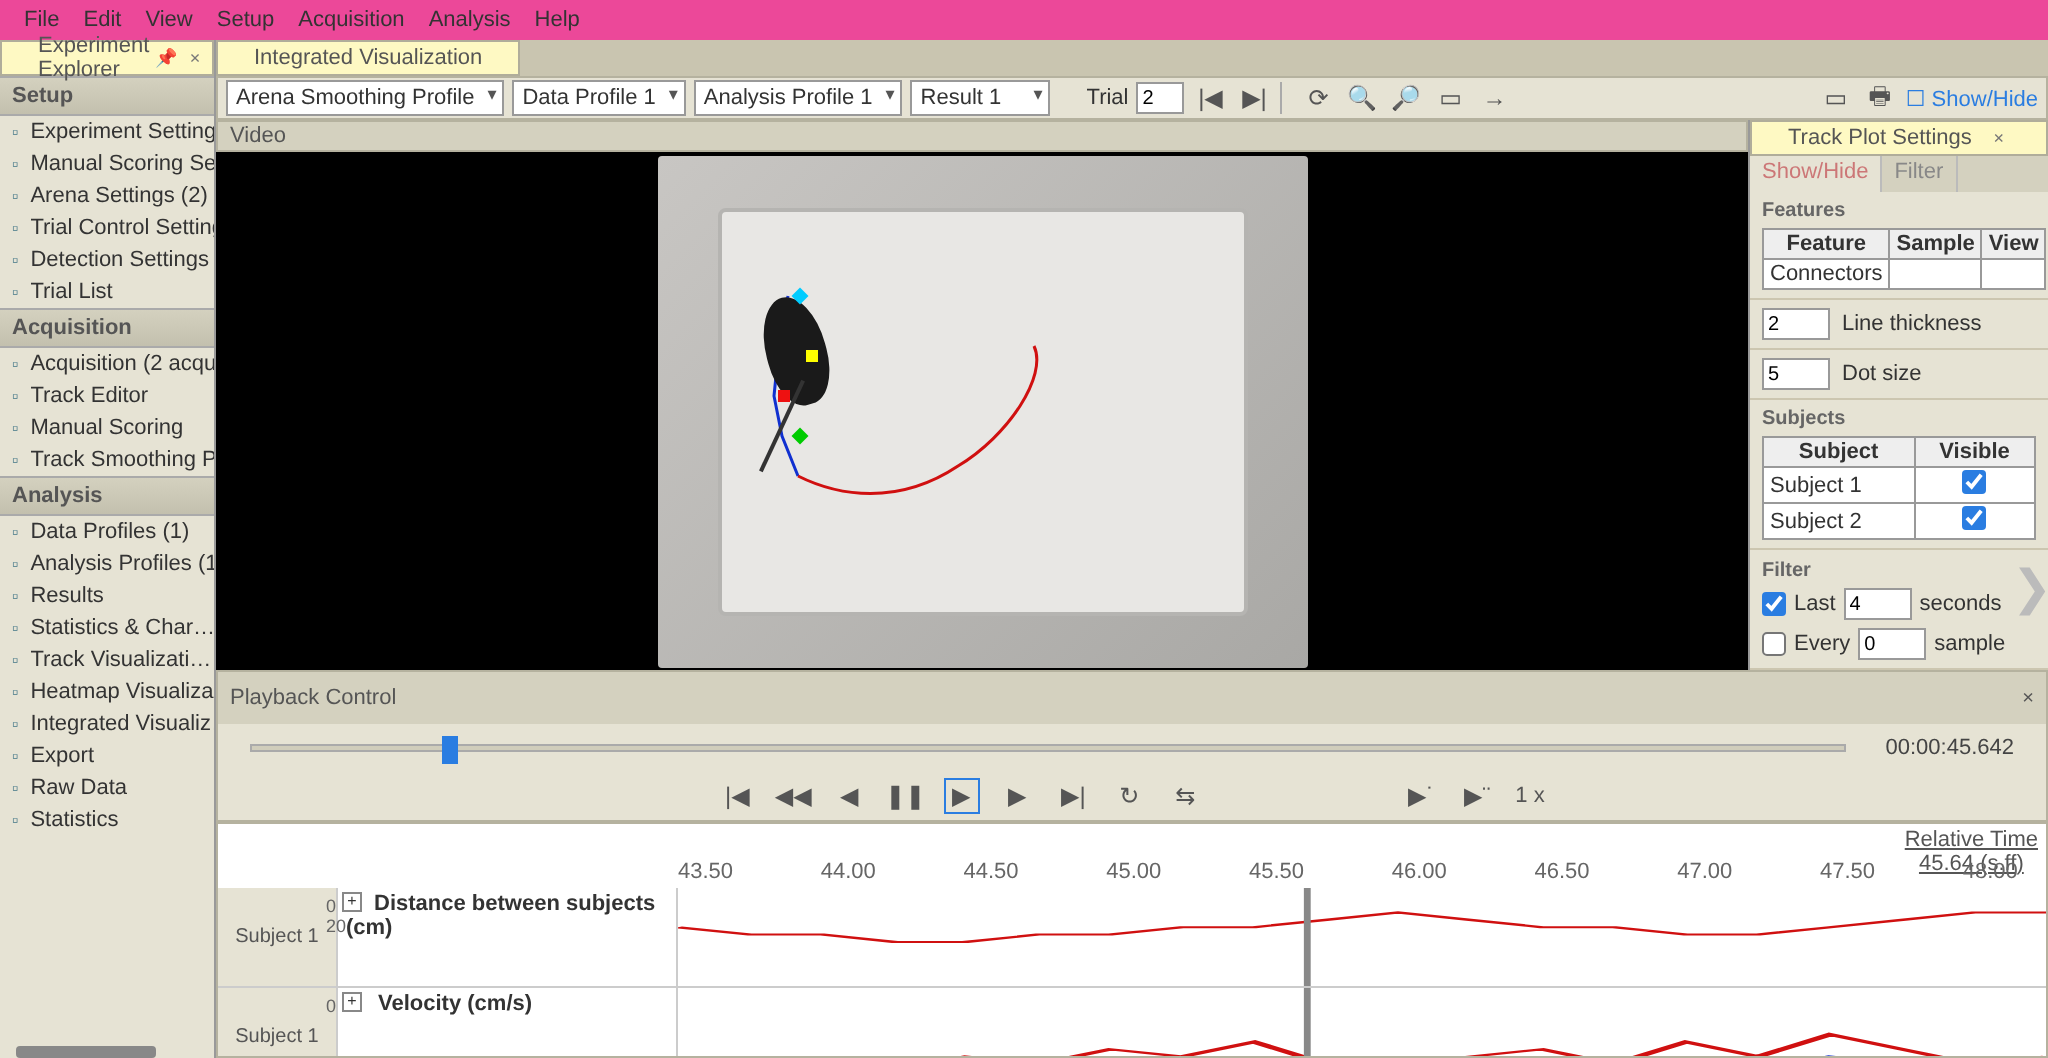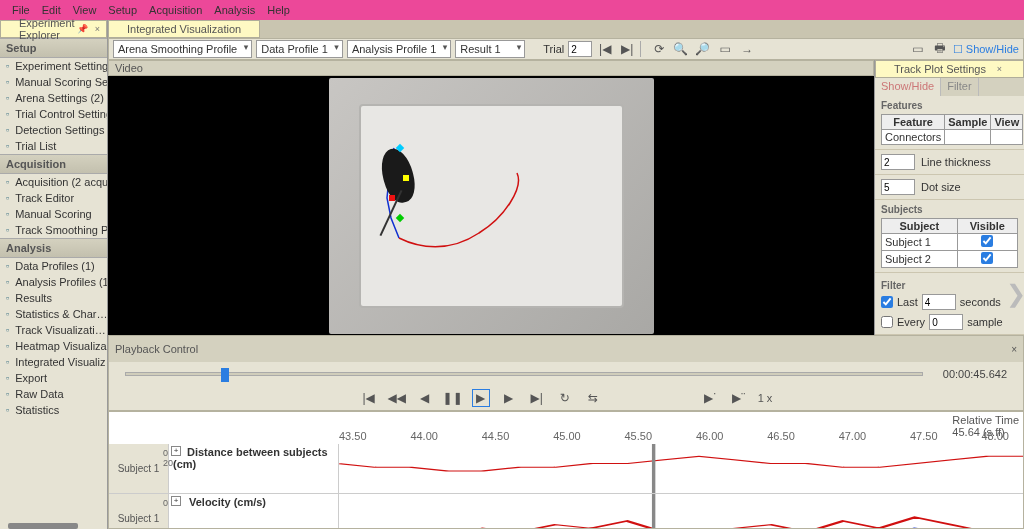--- a/index.html
+++ b/index.html
@@ -48,21 +48,21 @@
 .playback { background:#e6e3d4; border:1px solid #b5b29f;}
 .pb-hdr{height:26px;background:#d4d1bf;padding:0 6px;display:flex;align-items:center;color:#555;justify-content:space-between;}
 .pb-slider-row{height:24px;display:flex;align-items:center;padding:0 16px;position:relative;}
 .pb-track{flex:1;height:4px;background:#d0cdbb;border:1px solid #aaa;position:relative;}
 .pb-thumb{position:absolute;left:12%;top:-5px;width:8px;height:14px;background:#2a7de1;}
 .pb-time{margin-left:20px;color:#444;font-size:11px;}
 .pb-btns{height:24px;display:flex;align-items:center;justify-content:center;gap:10px;color:#555;}
 .pb-btn{width:18px;height:18px;display:flex;align-items:center;justify-content:center;font-size:12px;cursor:default;}
 .pb-btn.play{border:1px solid #2a7de1;}
 .charts { flex:1; background:#fff; border:1px solid #b5b29f; overflow:hidden; position:relative;}
-.chart-hdr{position:absolute;right:4px;top:2px;text-align:left;font-size:10px;color:#555;}
+.chart-hdr{position:absolute;right:4px;top:2px;text-align:center;font-size:10px;color:#555;text-decoration:underline;}
 .chart-row{height:50px;border-bottom:1px solid #ccc;display:flex;}
 .chart-row .lab1{width:60px;background:#e6e3d4;border-right:1px solid #ccc;display:flex;align-items:center;justify-content:center;color:#555;font-size:10px;}
 .chart-row .lab2{width:170px;border-right:1px solid #ccc;padding:2px 4px;font-size:10px;color:#333;position:relative;}
 .chart-row .expand{position:absolute;left:2px;top:2px;width:10px;height:10px;border:1px solid #888;font-size:8px;text-align:center;line-height:8px;}
 .chart-row .plot{flex:1;position:relative;}
 .axis-ticks{position:absolute;left:230px;right:14px;top:18px;height:14px;display:flex;justify-content:space-between;font-size:9px;color:#666;}
 .yaxis{position:absolute;left:-6px;top:4px;font-size:9px;color:#666;}
 svg.wave{width:100%;height:100%;}
 .big-arrow{position:absolute;right:-2px;top:280px;font-size:24px;color:#bbb;}
 .scroll-handle{position:absolute;left:8px;bottom:0;width:70px;height:6px;background:#888;border-radius:2px;}

